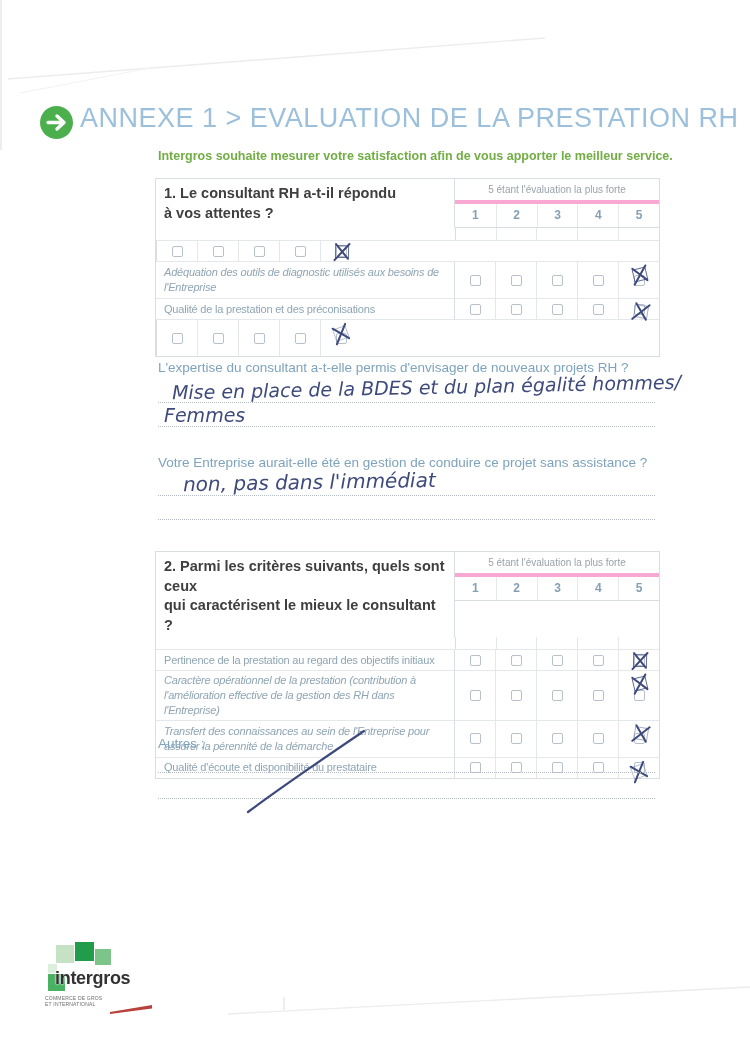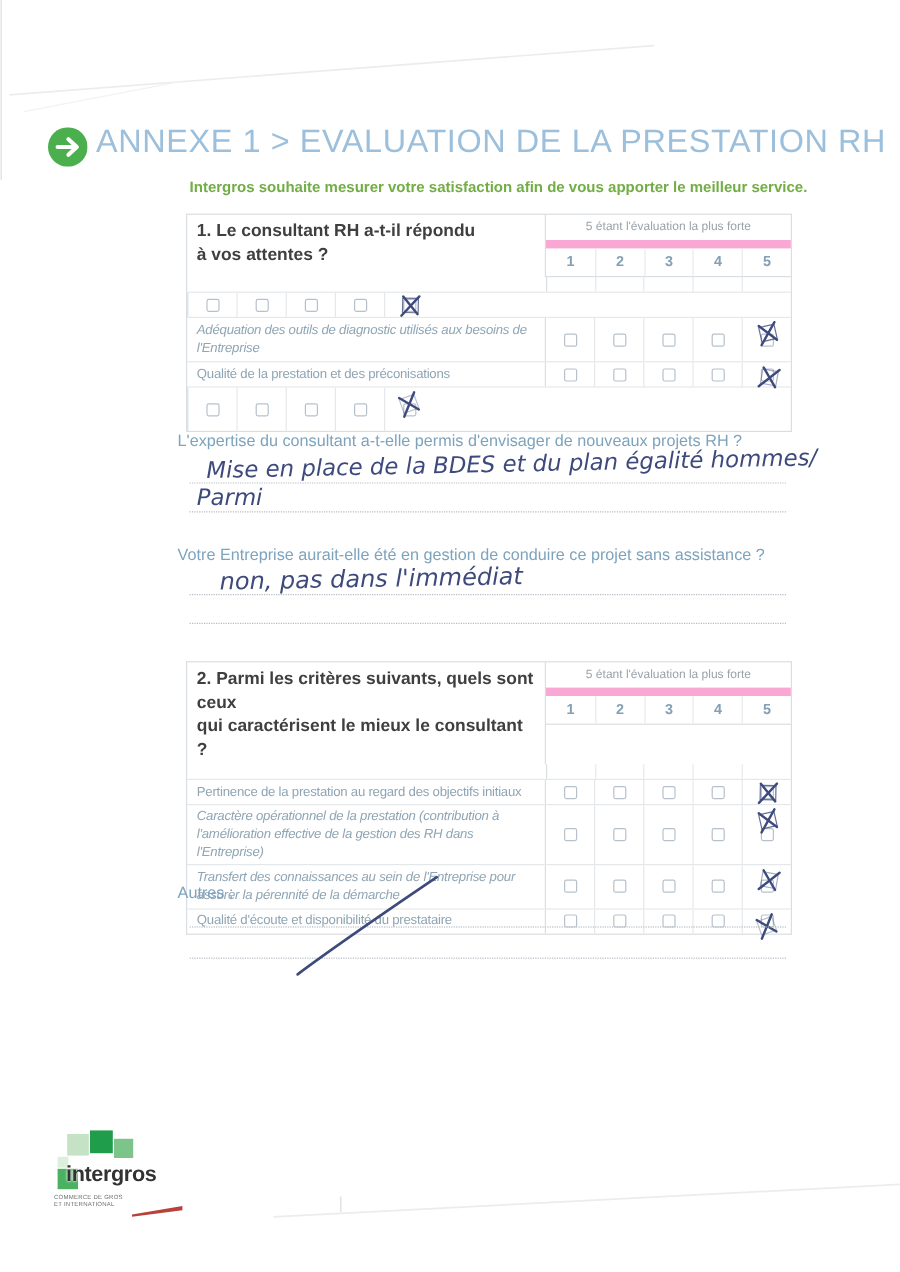--- a/index.html
+++ b/index.html
@@ -13,21 +13,21 @@
   .page-title{position:absolute;left:80px;top:103px;font-size:27px;font-weight:400;
               color:#9cc0dc;letter-spacing:.5px;white-space:nowrap;}
   .subtitle{position:absolute;left:158px;top:149px;font-size:12.5px;font-weight:700;color:#72ad45;}
 
   
   .rtable{position:absolute;left:155px;width:505px;border:1px solid #d9dee2;box-sizing:border-box;background:#fff;}
   .thead{display:flex;}
   .tq{width:300px;box-sizing:border-box;padding:5px 8px 2px 8px;}
   .tq .ql{font-size:14.5px;font-weight:700;color:#3f3f3f;line-height:1.35;}
   .tscale{width:205px;border-left:1px solid #d9dee2;box-sizing:border-box;}
-  .snote{height:21px;line-height:22px;text-align:center;font-size:10px;color:#99a3ab;border-bottom:7px solid #f9a8d4;}
+  .snote{height:21px;line-height:22px;text-align:center;font-size:10px;color:#99a3ab;border-bottom:4px solid #f9a8d4;}
   .snums{display:flex;height:23px;border-bottom:1px solid #d9dee2;}
   .snum{width:41px;box-sizing:border-box;text-align:center;line-height:23px;font-size:12px;font-weight:700;color:#85a0b5;border-left:1px solid #e6eaec;}
   .snum:first-child{border-left:none;}
   .tspacer{display:flex;height:12px;border-bottom:1px solid #e4e8ea;}
   .sp-label{width:300px;}
   .sp-cell{width:41px;box-sizing:border-box;border-left:1px solid #e4e8ea;}
   .sp-cell.first{border-left:1px solid #d9dee2;}
   .trow{display:flex;border-bottom:1px solid #e4e8ea;}
   .trow:last-child{border-bottom:none;}
   .trow.hs{min-height:20px;}
@@ -48,21 +48,21 @@
   .mark .s1{height:24px;left:8px;top:-2px;transform:rotate(38deg);}
   .mark .s2{height:21px;left:8px;top:-1px;transform:rotate(-44deg);}
   .r1 .mark{transform:translate(1px,-1px) rotate(5deg);}
   .r2 .mark{transform:translate(1px,1px) rotate(-9deg);}
   .r3 .mark{transform:translate(2px,1px) rotate(14deg);}
   .r3 .mark::before{opacity:.45;}
   .r4 .mark{transform:translate(0,2px) rotate(-16deg);}
   .r4 .mark::before{opacity:.35;}
 
   
-  .prompt{position:absolute;left:148px;font-size:13.5px;color:#7ea3bd;}
+  .prompt{position:absolute;left:158px;font-size:13.5px;color:#7ea3bd;}
   .hw{position:absolute;font-family:"DejaVu Sans",cursive;font-style:italic;color:#3e4a7c;white-space:nowrap;}
   .dline{position:absolute;height:0;border-bottom:1.5px dotted #b5bcc3;}
 
   
   .logo{position:absolute;left:40px;top:938px;width:85px;height:68px;}
   .logo .sq{position:absolute;}
   .logo-word{position:absolute;left:15px;top:30px;font-size:18px;font-weight:700;color:#323232;
              text-shadow:0 0 2px #fff,0 0 2px #fff;letter-spacing:-.3px;}
   .logo-cap{position:absolute;left:5px;top:57px;font-size:5px;line-height:6px;color:#6d6d6d;letter-spacing:.2px;white-space:nowrap;}
 </style>
@@ -207,21 +207,21 @@
                 <i class="s2"></i>
               </span>
             </div>
         </div>
       </div>
     </section>
 
     <div class="prompt" style="top:360px">L'expertise du consultant a-t-elle permis d'envisager de nouveaux projets RH ?</div>
     <div class="hw" style="left:172px;top:376px;font-size:19px;transform:rotate(-1.2deg)">Mise en place de la BDES et du plan égalité hommes/</div>
     <div class="dline" style="left:158px;top:402px;width:497px"></div>
-    <div class="hw" style="left:164px;top:404px;font-size:19px">Parmi</div>
+    <div class="hw" style="left:164px;top:404px;font-size:19px">Femmes</div>
     <div class="dline" style="left:158px;top:426px;width:497px"></div>
 
     <div class="prompt" style="top:455px">Votre Entreprise aurait-elle été en gestion de conduire ce projet sans assistance ?</div>
     <div class="hw" style="left:183px;top:470px;font-size:20px;transform:rotate(-1deg)">non, pas dans l'immédiat</div>
     <div class="dline" style="left:158px;top:495px;width:497px"></div>
     <div class="dline" style="left:158px;top:519px;width:497px"></div>
 
     <section class="rtable" style="top:551px">
       <div class="thead">
         <div class="tq">

